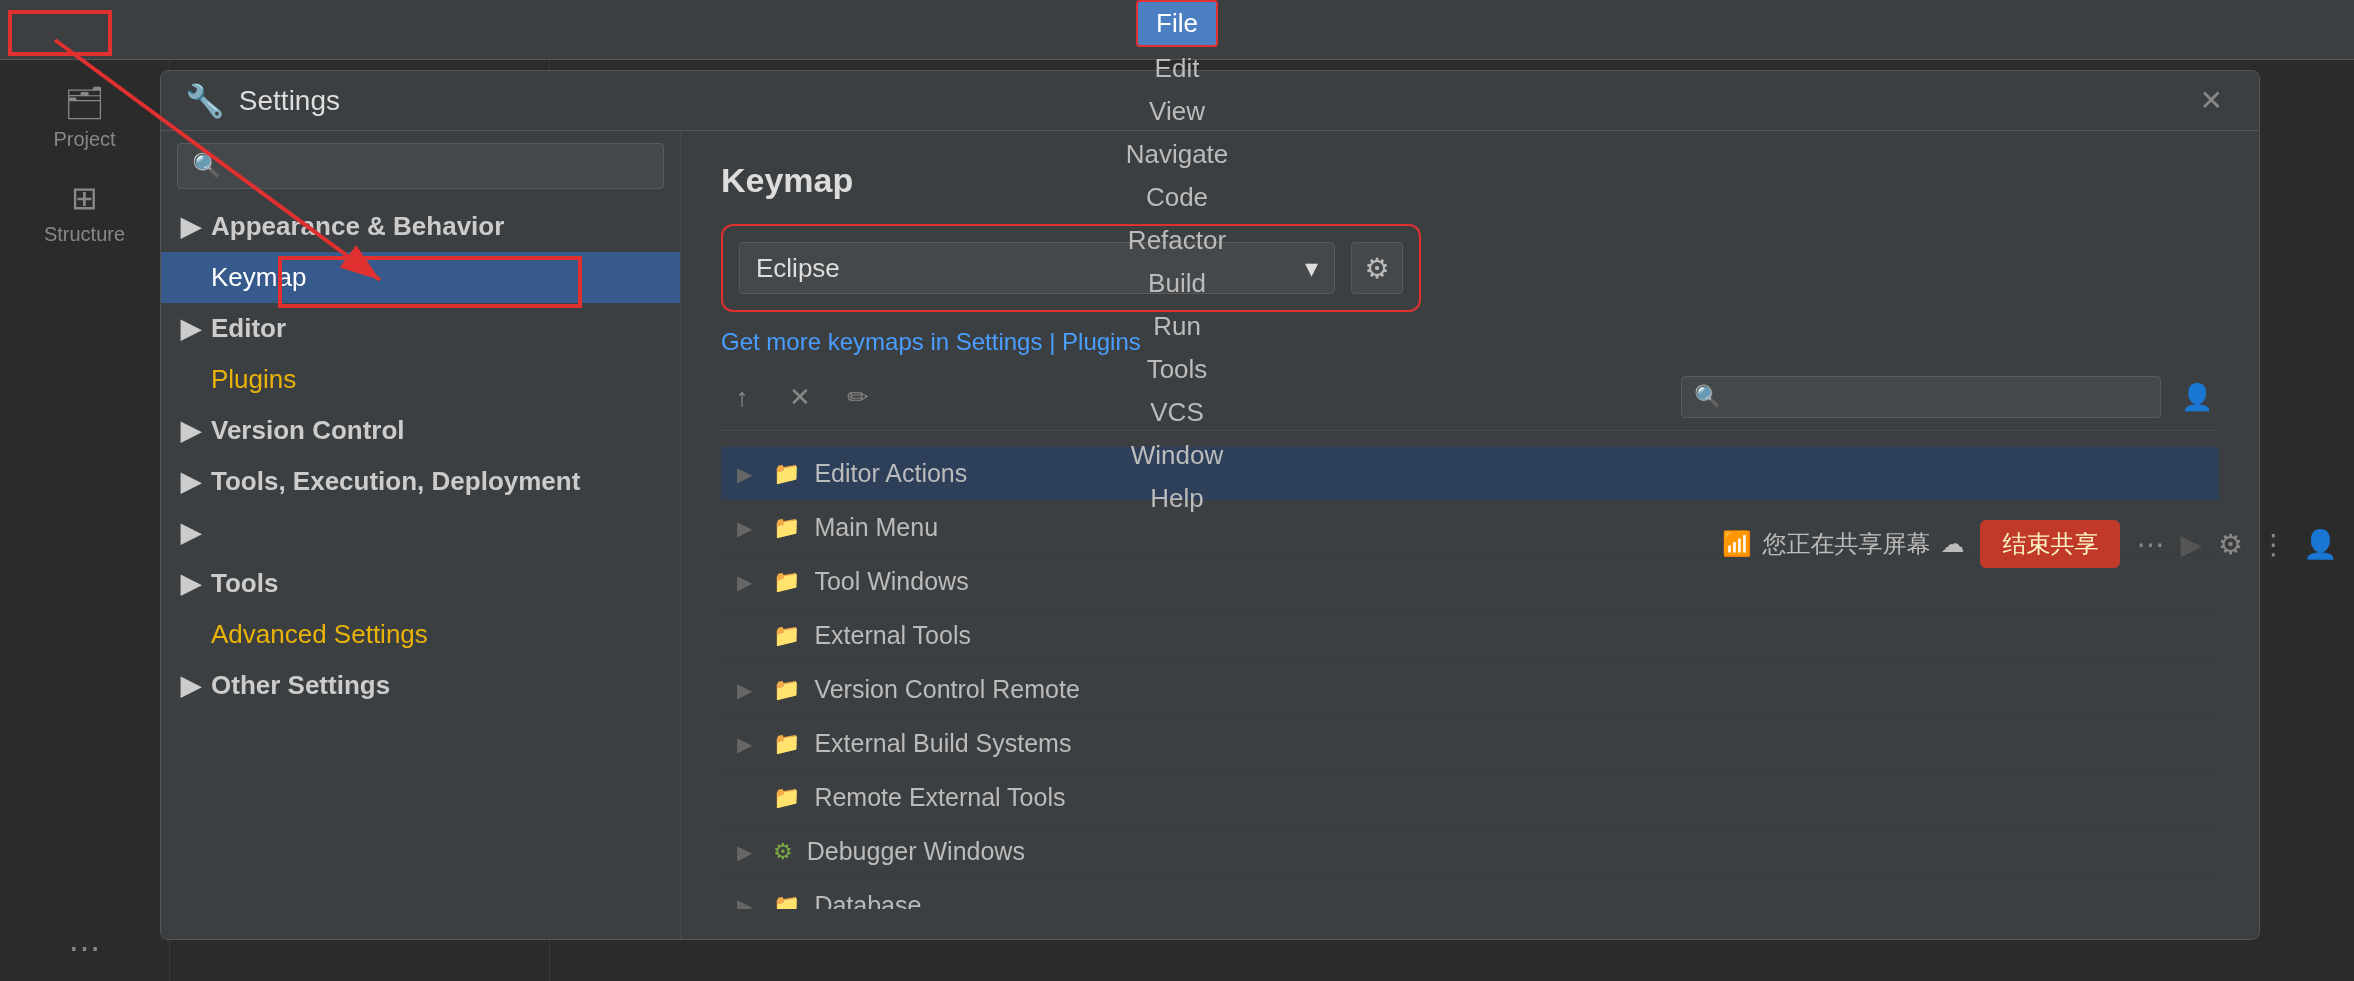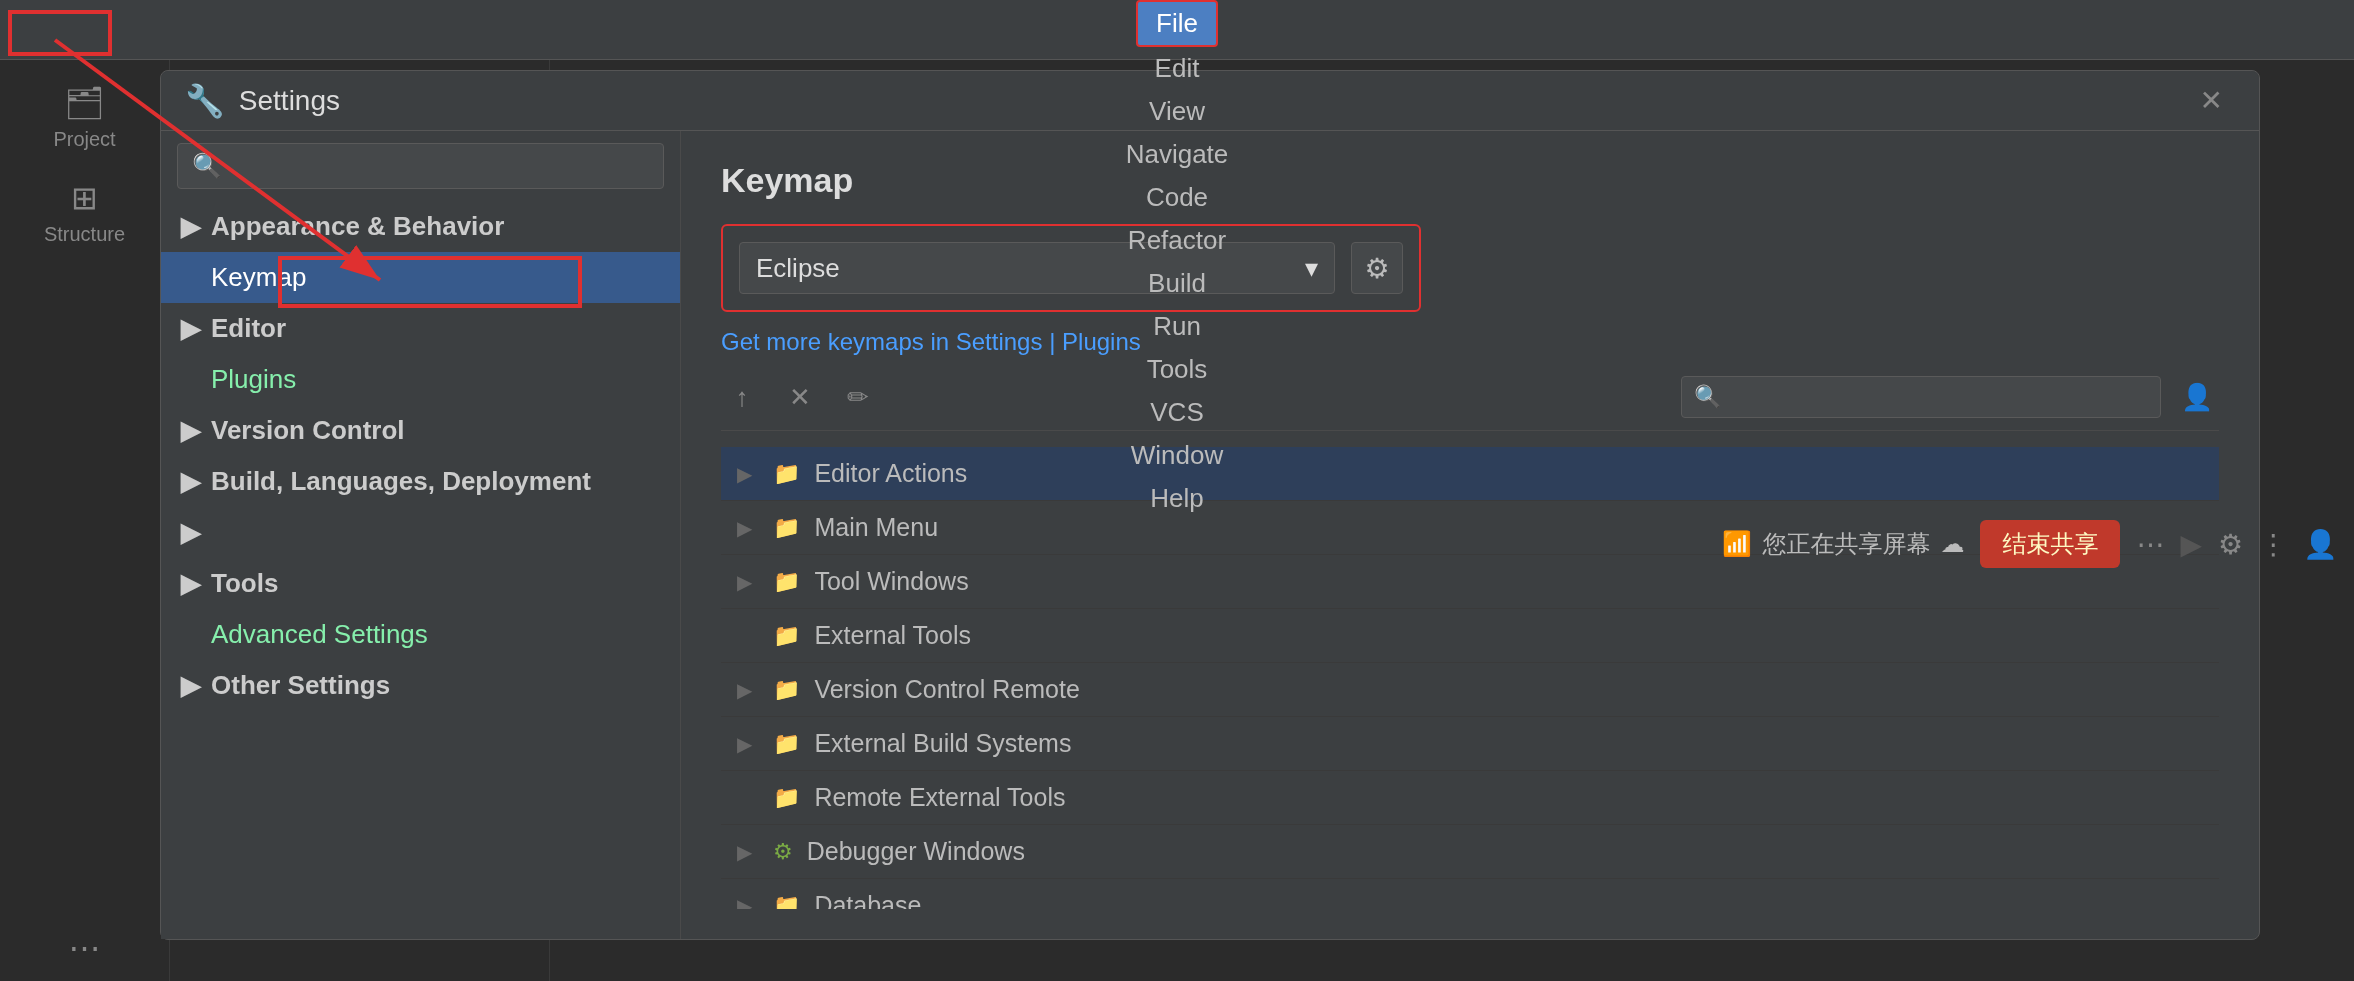--- a/index.html
+++ b/index.html
@@ -190,21 +190,21 @@
       padding: 0 14px;
       gap: 10px;
       color: #888;
       font-size: 24px;
     }
     .nav-item {
       display: flex;
       align-items: center;
       padding: 10px 20px;
       font-size: 26px;
-      color: #86efac;
+      color: #eab308;
       cursor: pointer;
       gap: 10px;
     }
     .nav-item.selected {
       background: #375a8c;
       color: #fff;
     }
     .nav-item .nav-chevron { font-size: 18px; color: #888; width: 20px; }
     .nav-section-header {
       padding: 10px 20px;
@@ -233,21 +233,21 @@
       margin-bottom: 24px;
     }
 
     
     .keymap-selector {
       display: flex;
       align-items: center;
       gap: 16px;
       border: 2px solid #e03030;
       padding: 16px;
-      border-radius: 6px;
+      border-radius: 12px;
       width: 700px;
       margin-bottom: 16px;
     }
     .keymap-dropdown {
       flex: 1;
       height: 52px;
       background: #45484a;
       border: 1px solid #5a5a5a;
       border-radius: 4px;
       display: flex;
@@ -459,21 +459,21 @@
       <div class="nav-item">
         <span class="nav-chevron" style="width:20px;display:inline-block;"></span>
         <span>Plugins</span>
       </div>
       <div class="nav-section-header">
         <span class="nav-chevron">▶</span>
         <span>Version Control</span>
       </div>
       <div class="nav-section-header">
         <span class="nav-chevron">▶</span>
-        <span>Build, Languages, Deployment</span>
+        <span>Tools, Execution, Deployment</span>
       </div>
       <div class="nav-section-header">
         <span class="nav-chevron">▶</span>
       </div>
       <div class="nav-section-header">
         <span class="nav-chevron">▶</span>
         <span>Tools</span>
       </div>
       <div class="nav-item">
         <span class="nav-chevron" style="width:20px;display:inline-block;"></span>

